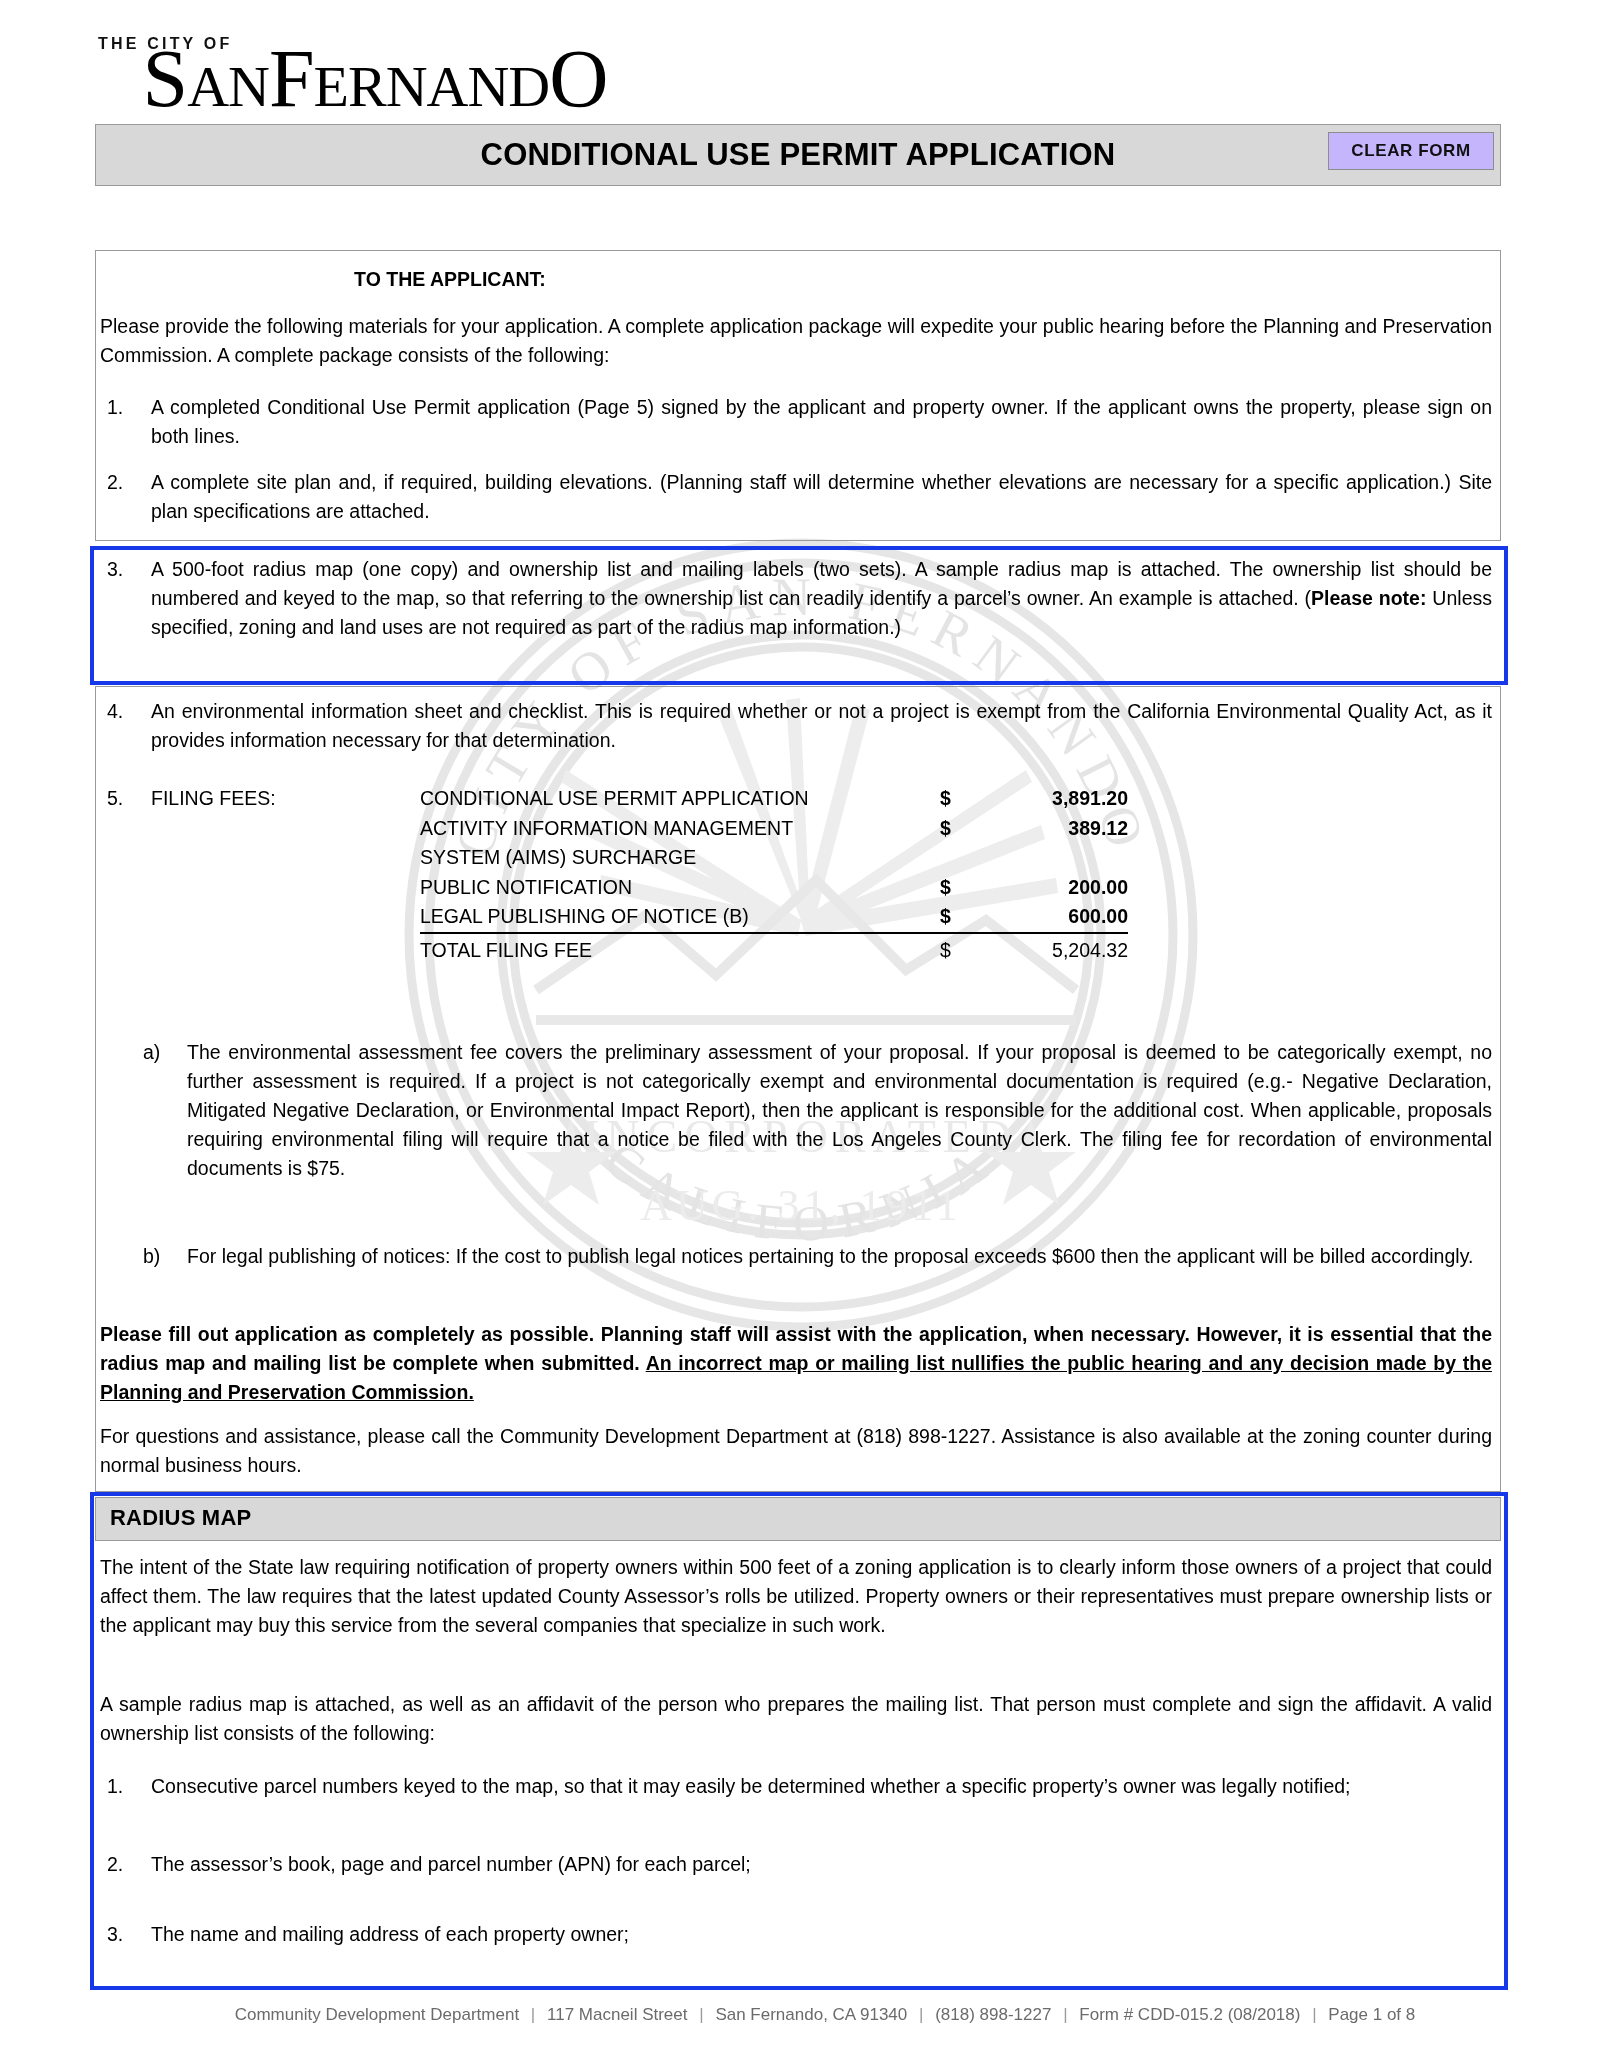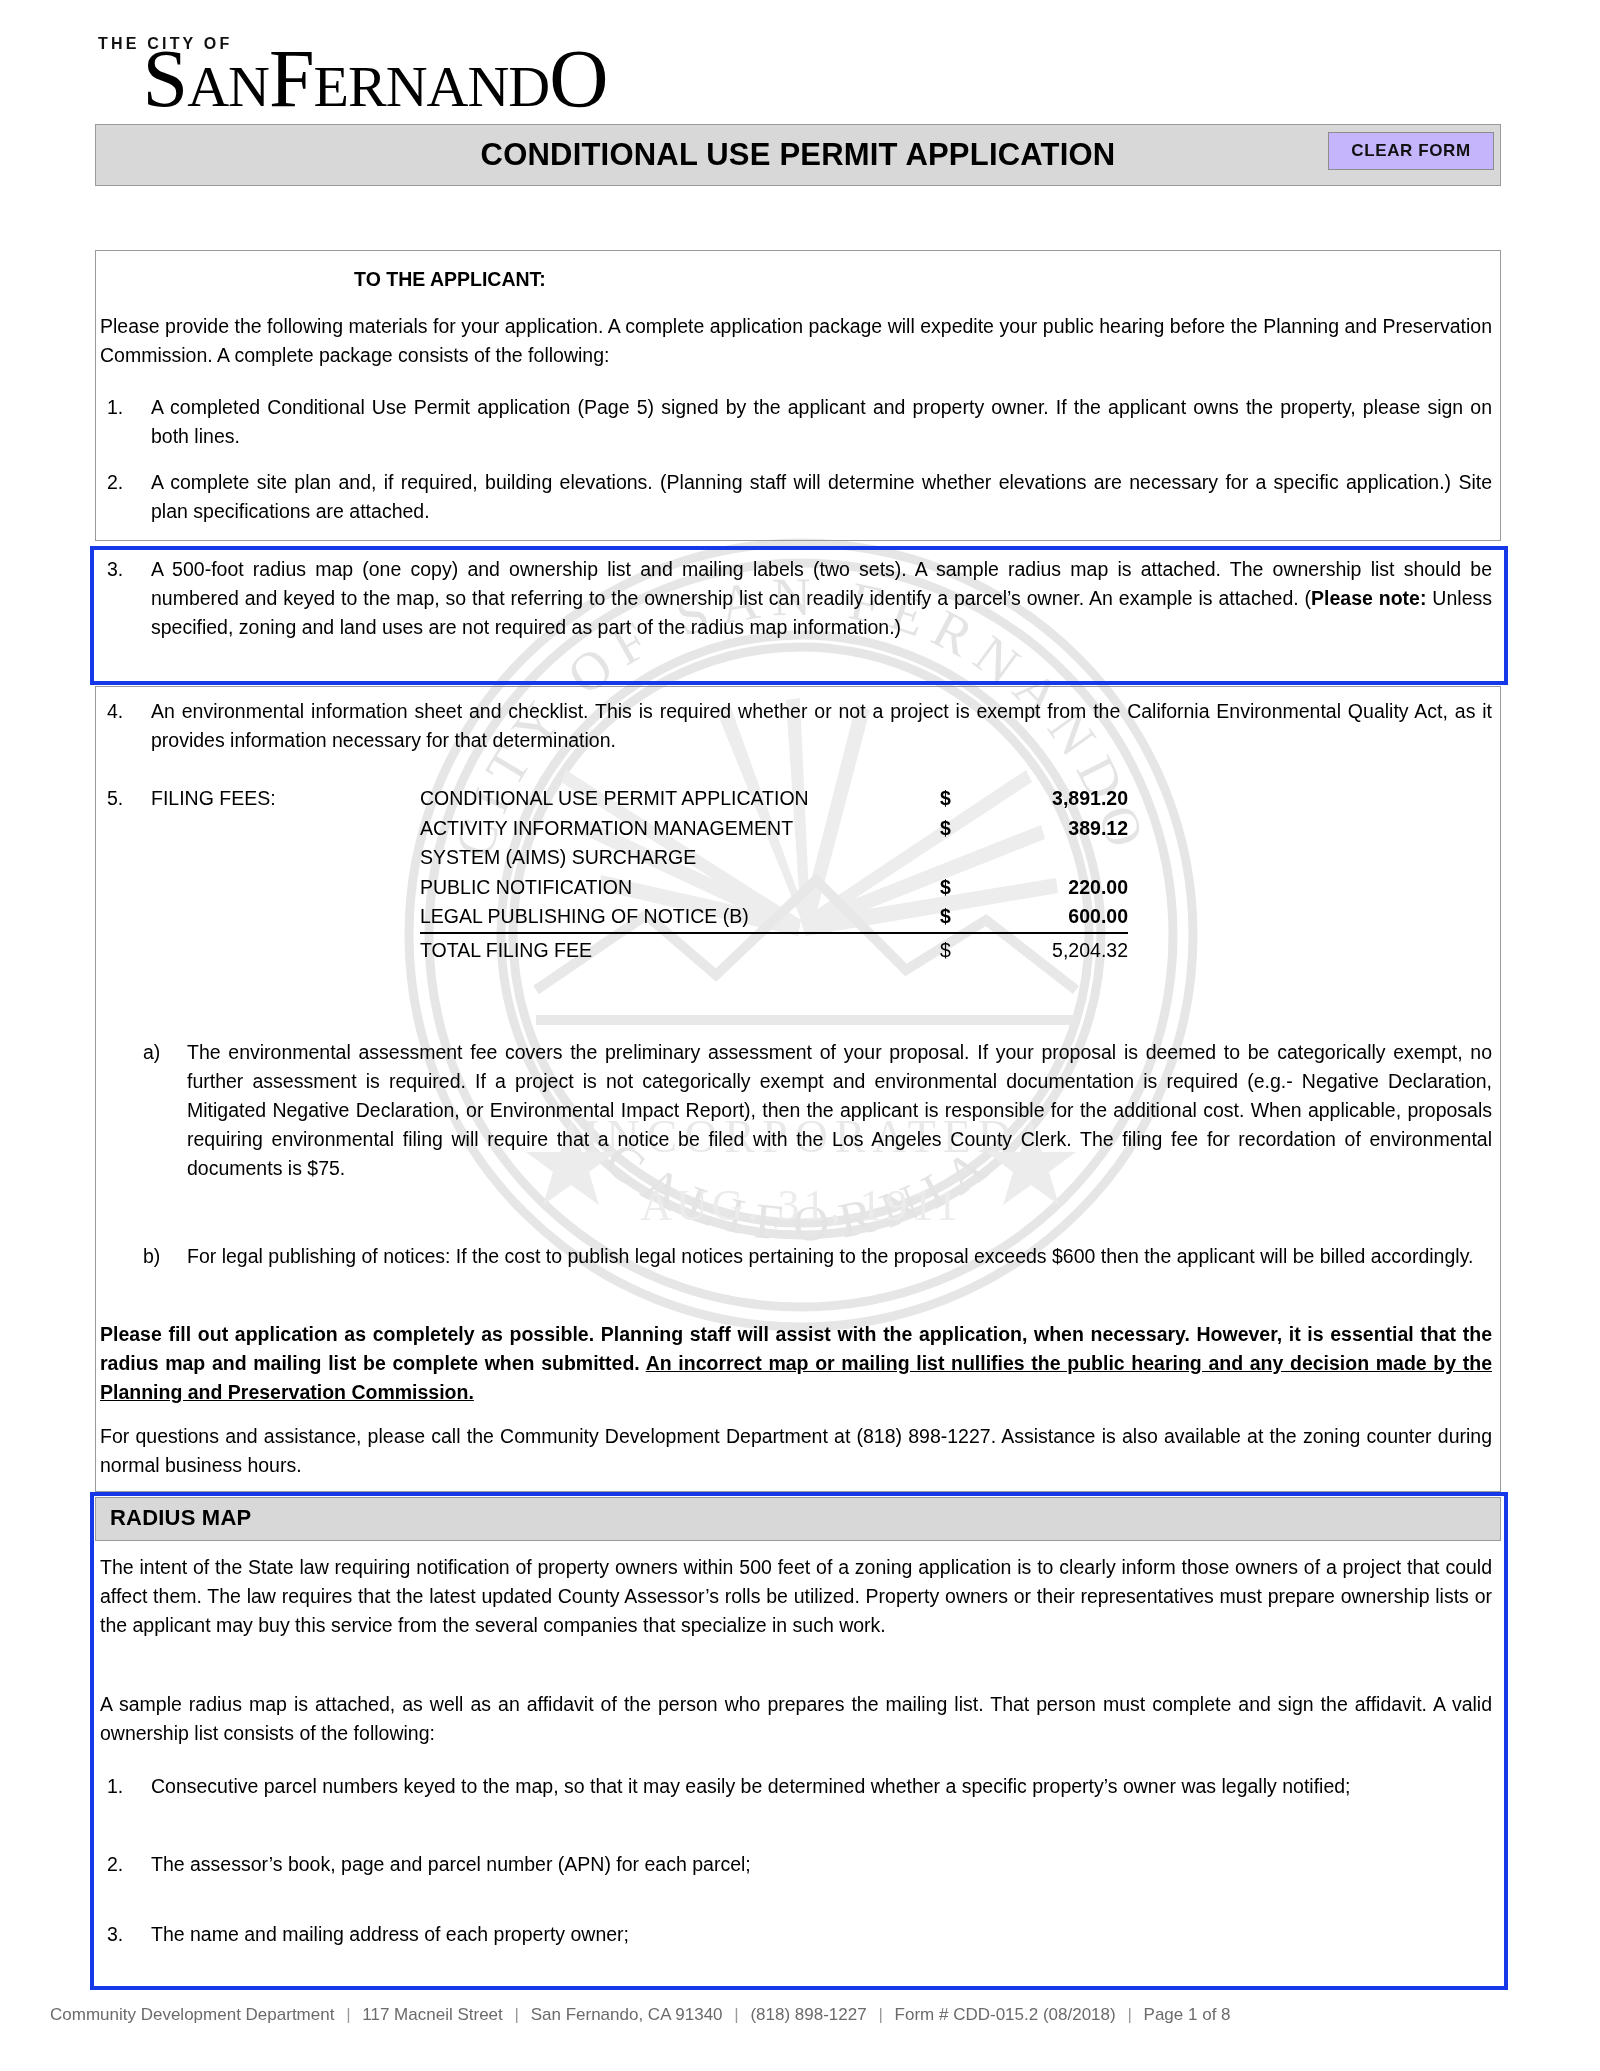--- a/index.html
+++ b/index.html
@@ -199,21 +199,21 @@
   .fee-dollar { width: 58px; text-align: left; font-weight: bold; }
   .fee-amt { width: 130px; text-align: right; font-weight: bold; }
   .fee-total td { font-weight: normal; border-top: 2px solid #000; padding-top: 2px; }
 
   
   .footer {
     position: absolute;
     left: 10px;
     right: 0;
     top: 2005px;
-    text-align: left;
+    text-align: center;
     font-size: 17px;
     color: #6b6b6b;
     z-index: 5;
     font-family: "Liberation Sans", sans-serif;
     padding-left: 40px;
   }
   .footer .sep { padding: 0 7px; color: #9a9a9a; }
 </style>
 </head>
 <body>
@@ -326,21 +326,21 @@
           <td class="fee-amt">389.12</td>
         </tr>
         <tr>
           <td class="fee-label">SYSTEM (AIMS) SURCHARGE</td>
           <td class="fee-dollar"></td>
           <td class="fee-amt"></td>
         </tr>
         <tr>
           <td class="fee-label">PUBLIC NOTIFICATION</td>
           <td class="fee-dollar">$</td>
-          <td class="fee-amt">220.00</td>
+          <td class="fee-amt">200.00</td>
         </tr>
         <tr>
           <td class="fee-label">LEGAL PUBLISHING OF NOTICE (B)</td>
           <td class="fee-dollar">$</td>
           <td class="fee-amt">600.00</td>
         </tr>
         <tr class="fee-total">
           <td class="fee-label" style="padding-left:-10px;">TOTAL FILING FEE</td>
           <td class="fee-dollar">$</td>
           <td class="fee-amt">5,204.32</td>

